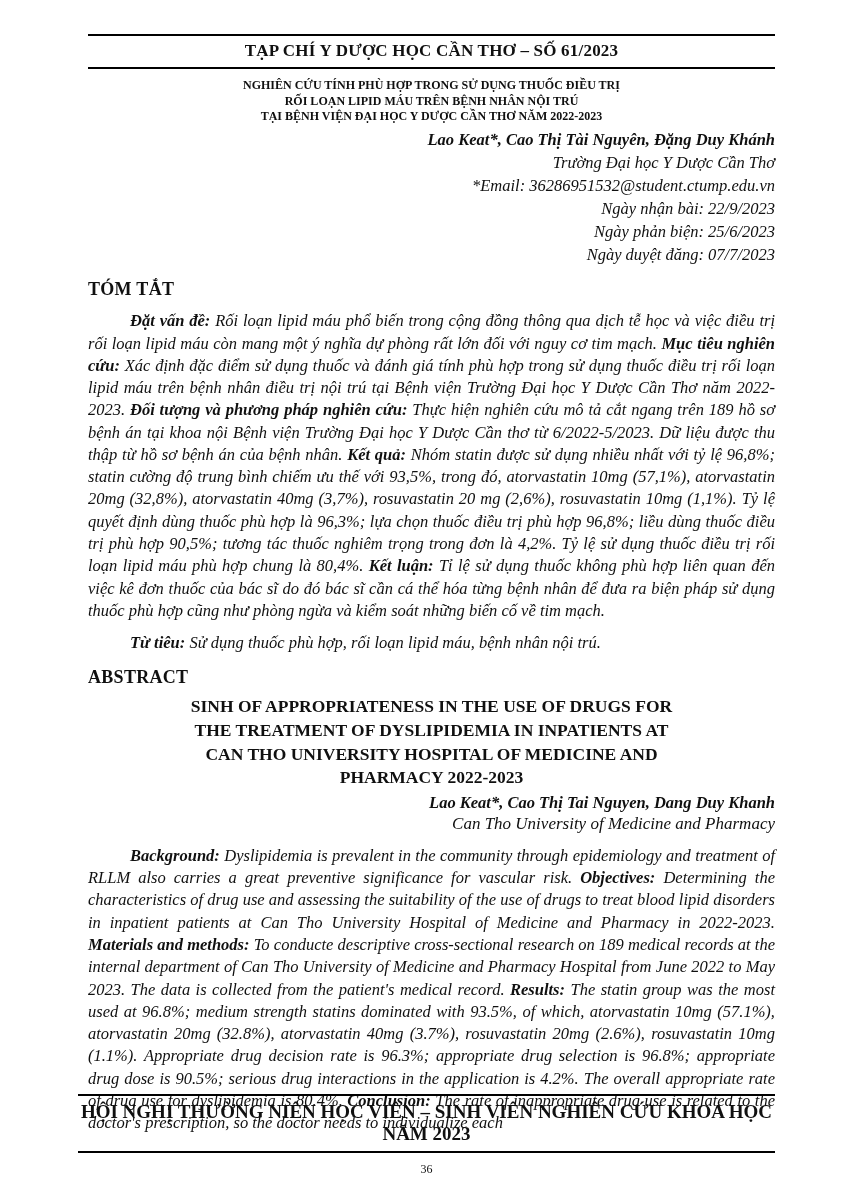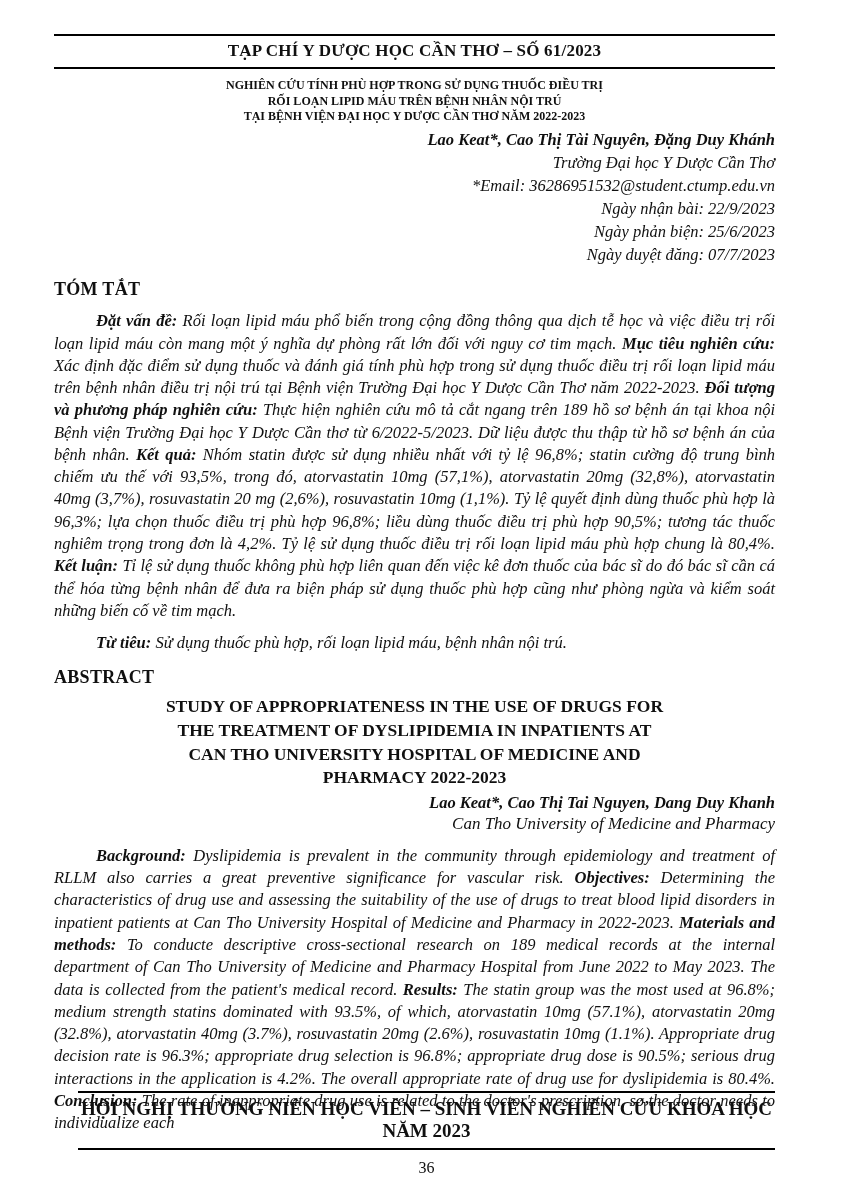--- a/index.html
+++ b/index.html
@@ -6,21 +6,21 @@
   html, body { background: #ffffff; }
   body {
     font-family: "Liberation Serif", "DejaVu Serif", serif;
     color: #101010;
   }
   .page {
     width: 853px;
     height: 1189px;
     background: #ffffff;
     position: relative;
-    padding: 34px 78px 0 54px;
+    padding: 34px 78px 0 88px;
     overflow: hidden;
   }
   .journal-header {
     border-top: 2.5px solid #000;
     border-bottom: 2.5px solid #000;
     text-align: center;
     font-weight: 700;
     font-size: 17px;
     padding: 5px 0 6px 0;
     letter-spacing: 0.2px;
@@ -86,21 +86,21 @@
   .footer-bar {
     border-top: 2.5px solid #000;
     border-bottom: 2.5px solid #000;
     text-align: center;
     font-weight: 700;
     font-size: 19px;
     padding: 5px 0 6px 0;
   }
   .page-number {
     text-align: center;
-    font-size: 16px;
+    font-size: 12px;
     margin-top: 9px;
   }
 </style>
 </head>
 <body>
 
 <div class="page">
 
   <div class="journal-header">
     <span>TẠP CHÍ Y DƯỢC HỌC CẦN THƠ – SỐ 61/2023</span>
@@ -123,21 +123,21 @@
 
   <h2 class="section">TÓM TẮT</h2>
 
   <p class="abs"><span class="rb">Đặt vấn đề: </span><span>Rối loạn lipid máu phổ biến trong cộng đồng thông qua dịch tễ học và việc điều trị rối loạn lipid máu còn mang một ý nghĩa dự phòng rất lớn đối với nguy cơ tim mạch. </span><span class="rb">Mục tiêu nghiên cứu: </span><span>Xác định đặc điểm sử dụng thuốc và đánh giá tính phù hợp trong sử dụng thuốc điều trị rối loạn lipid máu trên bệnh nhân điều trị nội trú tại Bệnh viện Trường Đại học Y Dược Cần Thơ năm 2022-2023. </span><span class="rb">Đối tượng và phương pháp nghiên cứu: </span><span>Thực hiện nghiên cứu mô tả cắt ngang trên 189 hồ sơ bệnh án tại khoa nội Bệnh viện Trường Đại học Y Dược Cần thơ từ 6/2022-5/2023. Dữ liệu được thu thập từ hồ sơ bệnh án của bệnh nhân. </span><span class="rb">Kết quả: </span><span>Nhóm statin được sử dụng nhiều nhất với tỷ lệ 96,8%; statin cường độ trung bình chiếm ưu thế với 93,5%, trong đó, atorvastatin 10mg (57,1%), atorvastatin 20mg (32,8%), atorvastatin 40mg (3,7%), rosuvastatin 20 mg (2,6%), rosuvastatin 10mg (1,1%). Tỷ lệ quyết định dùng thuốc phù hợp là 96,3%; lựa chọn thuốc điều trị phù hợp 96,8%; liều dùng thuốc điều trị phù hợp 90,5%; tương tác thuốc nghiêm trọng trong đơn là 4,2%. Tỷ lệ sử dụng thuốc điều trị rối loạn lipid máu phù hợp chung là 80,4%. </span><span class="rb">Kết luận: </span><span>Tỉ lệ sử dụng thuốc không phù hợp liên quan đến việc kê đơn thuốc của bác sĩ do đó bác sĩ cần cá thể hóa từng bệnh nhân để đưa ra biện pháp sử dụng thuốc phù hợp cũng như phòng ngừa và kiểm soát những biến cố về tim mạch.</span></p>
 
   <p class="abs"><span class="rb">Từ tiêu: </span><span>Sử dụng thuốc phù hợp, rối loạn lipid máu, bệnh nhân nội trú.</span></p>
 
   <h2 class="section">ABSTRACT</h2>
 
   <div class="title-en">
-    <span class="tline">STUDY OF APPROPRIATENESS IN THE USE OF DRUGS FOR</span>
+    <span class="tline">SINH OF APPROPRIATENESS IN THE USE OF DRUGS FOR</span>
     <span class="tline">THE TREATMENT OF DYSLIPIDEMIA IN INPATIENTS AT</span>
     <span class="tline">CAN THO UNIVERSITY HOSPITAL OF MEDICINE AND</span>
     <span class="tline">PHARMACY 2022-2023</span>
   </div>
 
   <div class="authors-en">Lao Keat*, Cao Thị Tai Nguyen, Dang Duy Khanh</div>
   <div class="affil-en">Can Tho University of Medicine and Pharmacy</div>
 
   <p class="abs"><span class="rb">Background: </span><span>Dyslipidemia is prevalent in the community through epidemiology and treatment of RLLM also carries a great preventive significance for vascular risk. </span><span class="rb">Objectives: </span><span>Determining the characteristics of drug use and assessing the suitability of the use of drugs to treat blood lipid disorders in inpatient patients at Can Tho University Hospital of Medicine and Pharmacy in 2022-2023. </span><span class="rb">Materials and methods: </span><span>To conducte descriptive cross-sectional research on 189 medical records at the internal department of Can Tho University of Medicine and Pharmacy Hospital from June 2022 to May 2023. The data is collected from the patient's medical record. </span><span class="rb">Results: </span><span>The statin group was the most used at 96.8%; medium strength statins dominated with 93.5%, of which, atorvastatin 10mg (57.1%), atorvastatin 20mg (32.8%), atorvastatin 40mg (3.7%), rosuvastatin 20mg (2.6%), rosuvastatin 10mg (1.1%). Appropriate drug decision rate is 96.3%; appropriate drug selection is 96.8%; appropriate drug dose is 90.5%; serious drug interactions in the application is 4.2%. The overall appropriate rate of drug use for dyslipidemia is 80.4%. </span><span class="rb">Conclusion: </span><span>The rate of inappropriate drug use is related to the doctor's prescription, so the doctor needs to individualize each</span></p>
 

